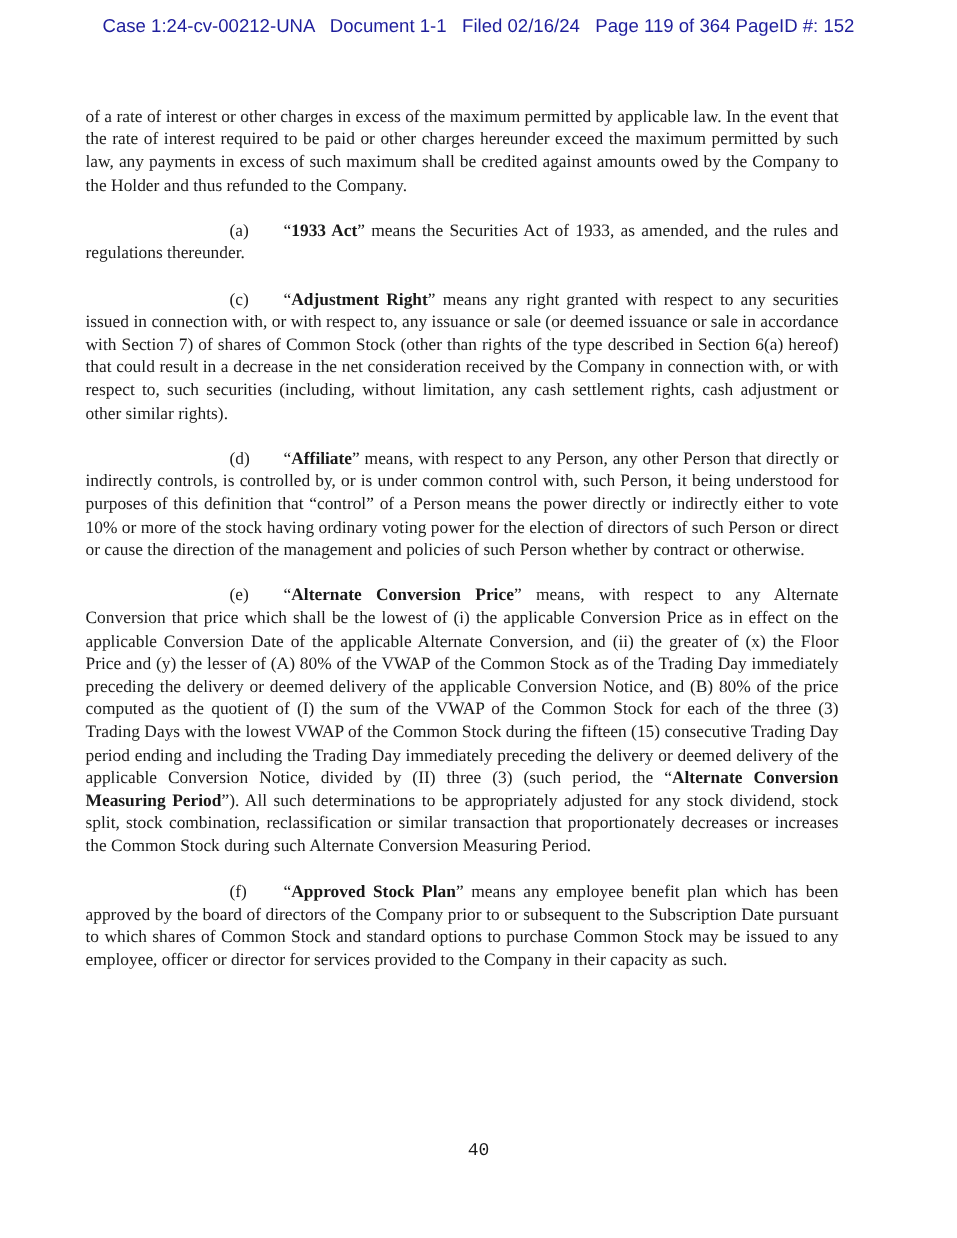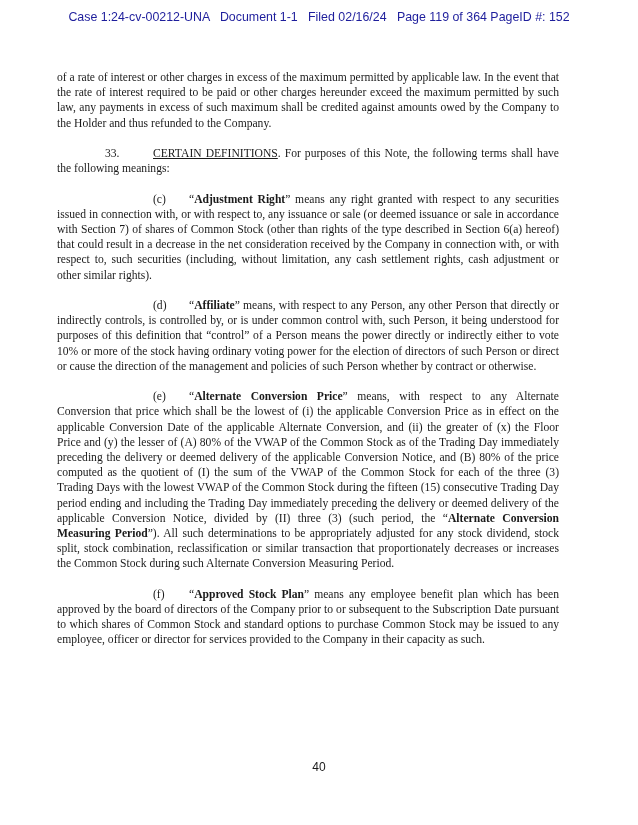--- a/index.html
+++ b/index.html
@@ -14,33 +14,33 @@
     font-family: "Liberation Serif", serif; font-size: 11.6px; line-height: 15.2px; color: #1a1a1a;
   }
   .page p { margin: 0 0 15.2px 0; text-align: justify; }
   .ind { text-indent: 96px; }
   .lbl { display: inline-block; width: 36px; text-indent: 0; }
   .sec-lbl { display: inline-block; width: 36px; text-indent: 0; }
   u { text-decoration: underline; }
   b { font-weight: bold; }
   .footer {
     position: absolute; top: 760px; left: 0; width: 638px; text-align: center;
-    font-family: Liberation Sans, sans-serif; font-size: 12px; color: #1a1a1a;
+    font-family: Liberation Mono, monospace; font-size: 12px; color: #1a1a1a;
   }
 </style>
 </head>
 <body>
 
 <div class="header"><span>Case 1:24-cv-00212-UNA</span>   <span>Document 1-1</span>   <span>Filed 02/16/24</span>   <span>Page 119 of 364 PageID #: 152</span></div>
 
 <div class="page">
   <p>of a rate of interest or other charges in excess of the maximum permitted by applicable law.  In the event that the rate of interest required to be paid or other charges hereunder exceed the maximum permitted by such law, any payments in excess of such maximum shall be credited against amounts owed by the Company to the Holder and thus refunded to the Company.</p>
 
-  <p class="ind" style="text-indent:48px;"><span class="sec-lbl" style="width:48px;">33.</span><u>CERTAIN DEFINITIONS</u><span>.  For purposes of this Note, the following terms shall have the following meanings:</span></p>
 
+  <p class="ind"><span class="lbl">(a)</span>“<b>1933 Act</b>”<span> means the Securities Act of 1933, as amended, and the rules and regulations thereunder.</span></p>
 
 
   <p class="ind"><span class="lbl">(c)</span>“<b>Adjustment Right</b>”<span> means any right granted with respect to any securities issued in connection with, or with respect to, any issuance or sale (or deemed issuance or sale in accordance with Section 7) of shares of Common Stock (other than rights of the type described in Section 6(a) hereof) that could result in a decrease in the net consideration received by the Company in connection with, or with respect to, such securities (including, without limitation, any cash settlement rights, cash adjustment or other similar rights).</span></p>
 
   <p class="ind"><span class="lbl">(d)</span>“<b>Affiliate</b>”<span> means, with respect to any Person, any other Person that directly or indirectly controls, is controlled by, or is under common control with, such Person, it being understood for purposes of this definition that “control” of a Person means the power directly or indirectly either to vote 10% or more of the stock having ordinary voting power for the election of directors of such Person or direct or cause the direction of the management and policies of such Person whether by contract or otherwise.</span></p>
 
   <p class="ind"><span class="lbl">(e)</span>“<b>Alternate Conversion Price</b>”<span> means, with respect to any Alternate Conversion that price which shall be the lowest of (i) the applicable Conversion Price as in effect on the applicable Conversion Date of the applicable Alternate Conversion, and (ii) the greater of (x) the Floor Price and (y) the lesser of (A) 80% of the VWAP of the Common Stock as of the Trading Day immediately preceding the delivery or deemed delivery of the applicable Conversion Notice, and (B) 80% of the price computed as the quotient of (I) the sum of the VWAP of the Common Stock for each of the three (3) Trading Days with the lowest VWAP of the Common Stock during the fifteen (15) consecutive Trading Day period ending and including the Trading Day immediately preceding the delivery or deemed delivery of the applicable Conversion Notice, divided by (II) three (3) (such period, the “</span><b>Alternate Conversion Measuring Period</b><span>”).  All such determinations to be appropriately adjusted for any stock dividend, stock split, stock combination, reclassification or similar transaction that proportionately decreases or increases the Common Stock during such Alternate Conversion Measuring Period.</span></p>
 
   <p class="ind"><span class="lbl">(f)</span>“<b>Approved Stock Plan</b>”<span> means any employee benefit plan which has been approved by the board of directors of the Company prior to or subsequent to the Subscription Date pursuant to which shares of Common Stock and standard options to purchase Common Stock may be issued to any employee, officer or director for services provided to the Company in their capacity as such.</span></p>
 </div>

